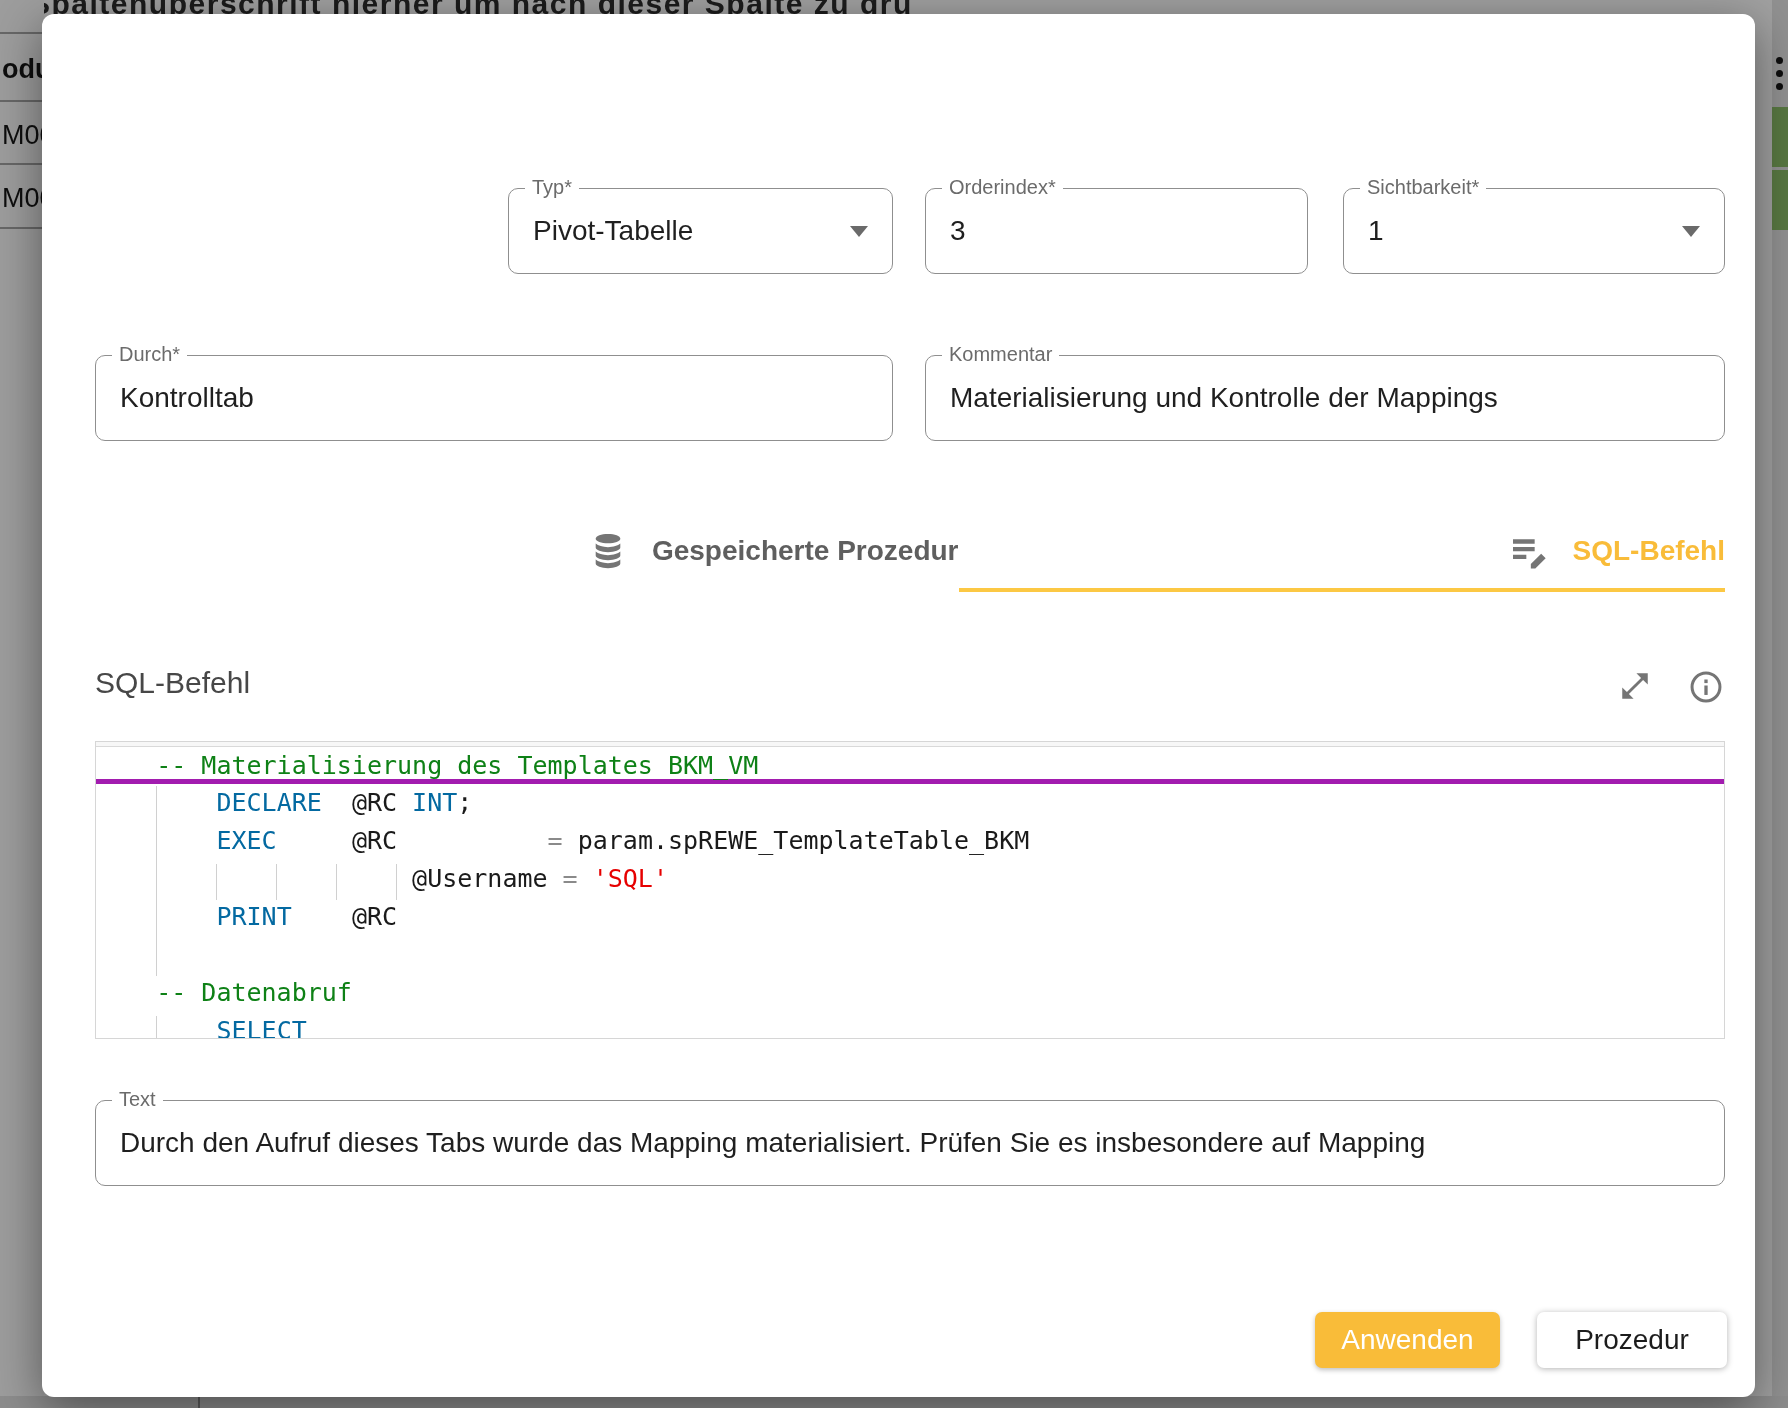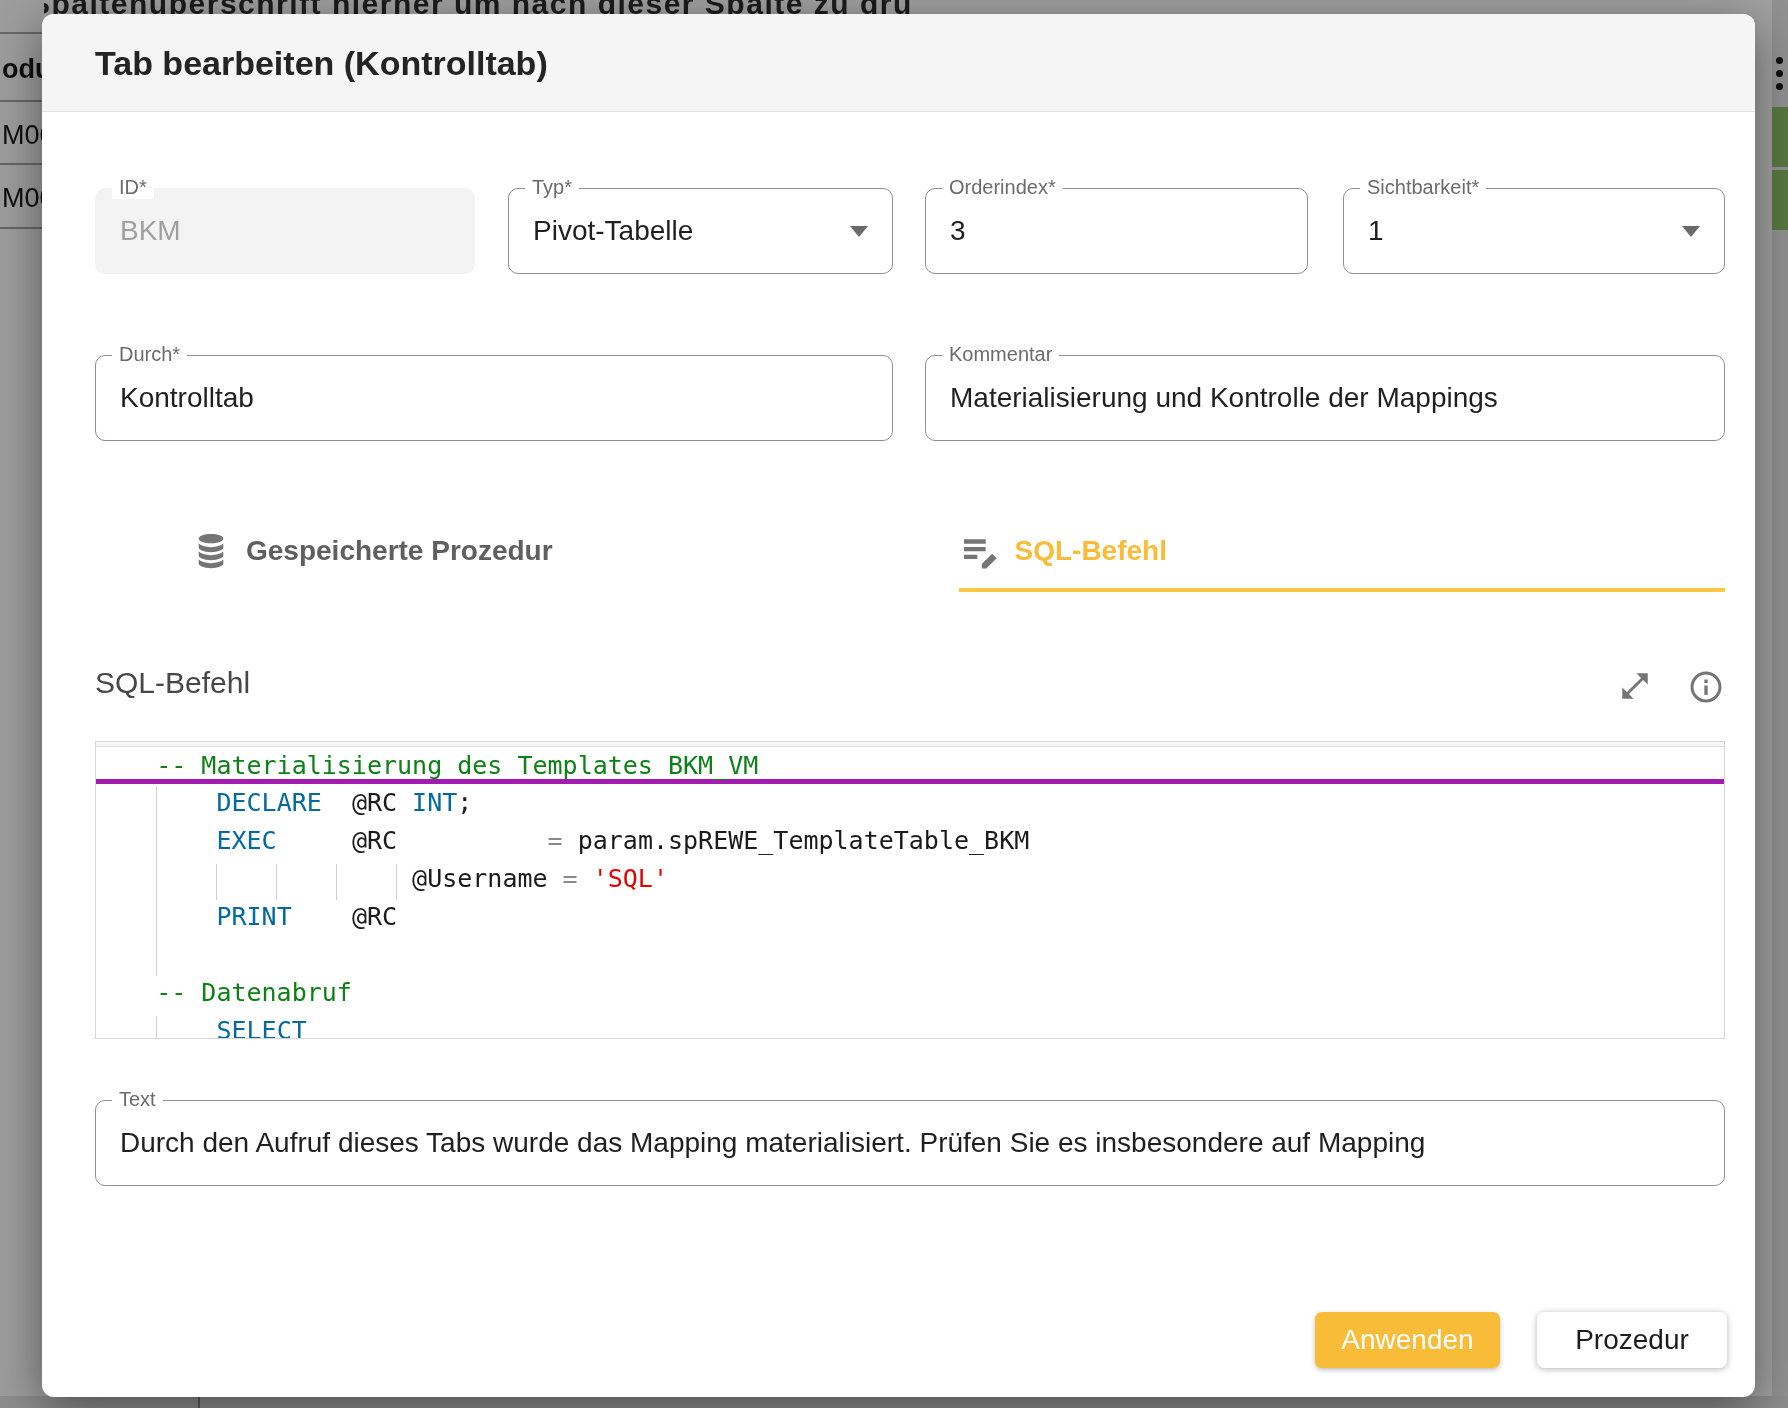--- a/index.html
+++ b/index.html
@@ -39,21 +39,21 @@
   .mfield .fvalue { position:absolute; left:24px; right:18px; top:50%; transform:translateY(-50%);
                     font-size:28px; color:#1f1f1f; white-space:nowrap; overflow:hidden; }
   .mfield.disabled { background:#f3f3f3; border-color:transparent; }
   .mfield.disabled .fvalue { color:#9f9f9f; }
   .dd-arrow { position:absolute; right:24px; top:50%; margin-top:-5px; width:0; height:0;
               border-left:9px solid transparent; border-right:9px solid transparent;
               border-top:11px solid #6a6a6a; }
 
   
   .tabbar { position:absolute; left:150px; top:496px; width:1533px; height:82px; display:flex; }
-  .tab { flex:1; display:flex; align-items:center; justify-content:flex-start; gap:16px; cursor:pointer; }
+  .tab { flex:1; display:flex; align-items:center; justify-content:flex-end; gap:25px; cursor:pointer; }
   .tab-label { font-size:28px; font-weight:600; color:#5f5f5f; }
   .tab-underline { position:absolute; left:50%; bottom:0; width:50%; height:4px; }
 
   
   .sql-title { position:absolute; left:53px; top:652px; font-size:30px; color:#474747; }
   .icon-btn { position:absolute; top:655px; width:36px; height:36px; cursor:pointer; }
 
   .codebox { position:absolute; left:53px; top:727px; width:1630px; height:298px;
              border:1px solid #d6d6d6; background:#fff; overflow:hidden; }
   .code-top-strip { height:4px; background:#f7f7f7; }
@@ -101,28 +101,21 @@
       <div class="green-cell" style="top: 170px; height: 60px; background: rgb(131, 179, 99);"></div>
     </div>
     <div class="bg-bottom">
       <div class="bg-vline"></div>
     </div>
   </div>
   <div class="dim"></div>
 
   <div class="dialog">
 
-    <div class="dlg-header">
-      <div class="dlg-title">Tab bearbeiten (Kontrolltab)</div>
-    </div>
-
-    <div class="mfield disabled" style="left:53px; top:174px; width:380px">
-      <span class="flabel">ID*</span>
-      <span class="fvalue">BKM</span>
-    </div>
+
     <div class="mfield" style="left:466px; top:174px; width:385px">
       <span class="flabel">Typ*</span>
       <span class="fvalue" style="right:60px">Pivot-Tabelle</span>
       <span class="dd-arrow"></span>
     </div>
     <div class="mfield" style="left:883px; top:174px; width:383px">
       <span class="flabel">Orderindex*</span>
       <span class="fvalue">3</span>
     </div>
     <div class="mfield" style="left:1301px; top:174px; width:382px">

